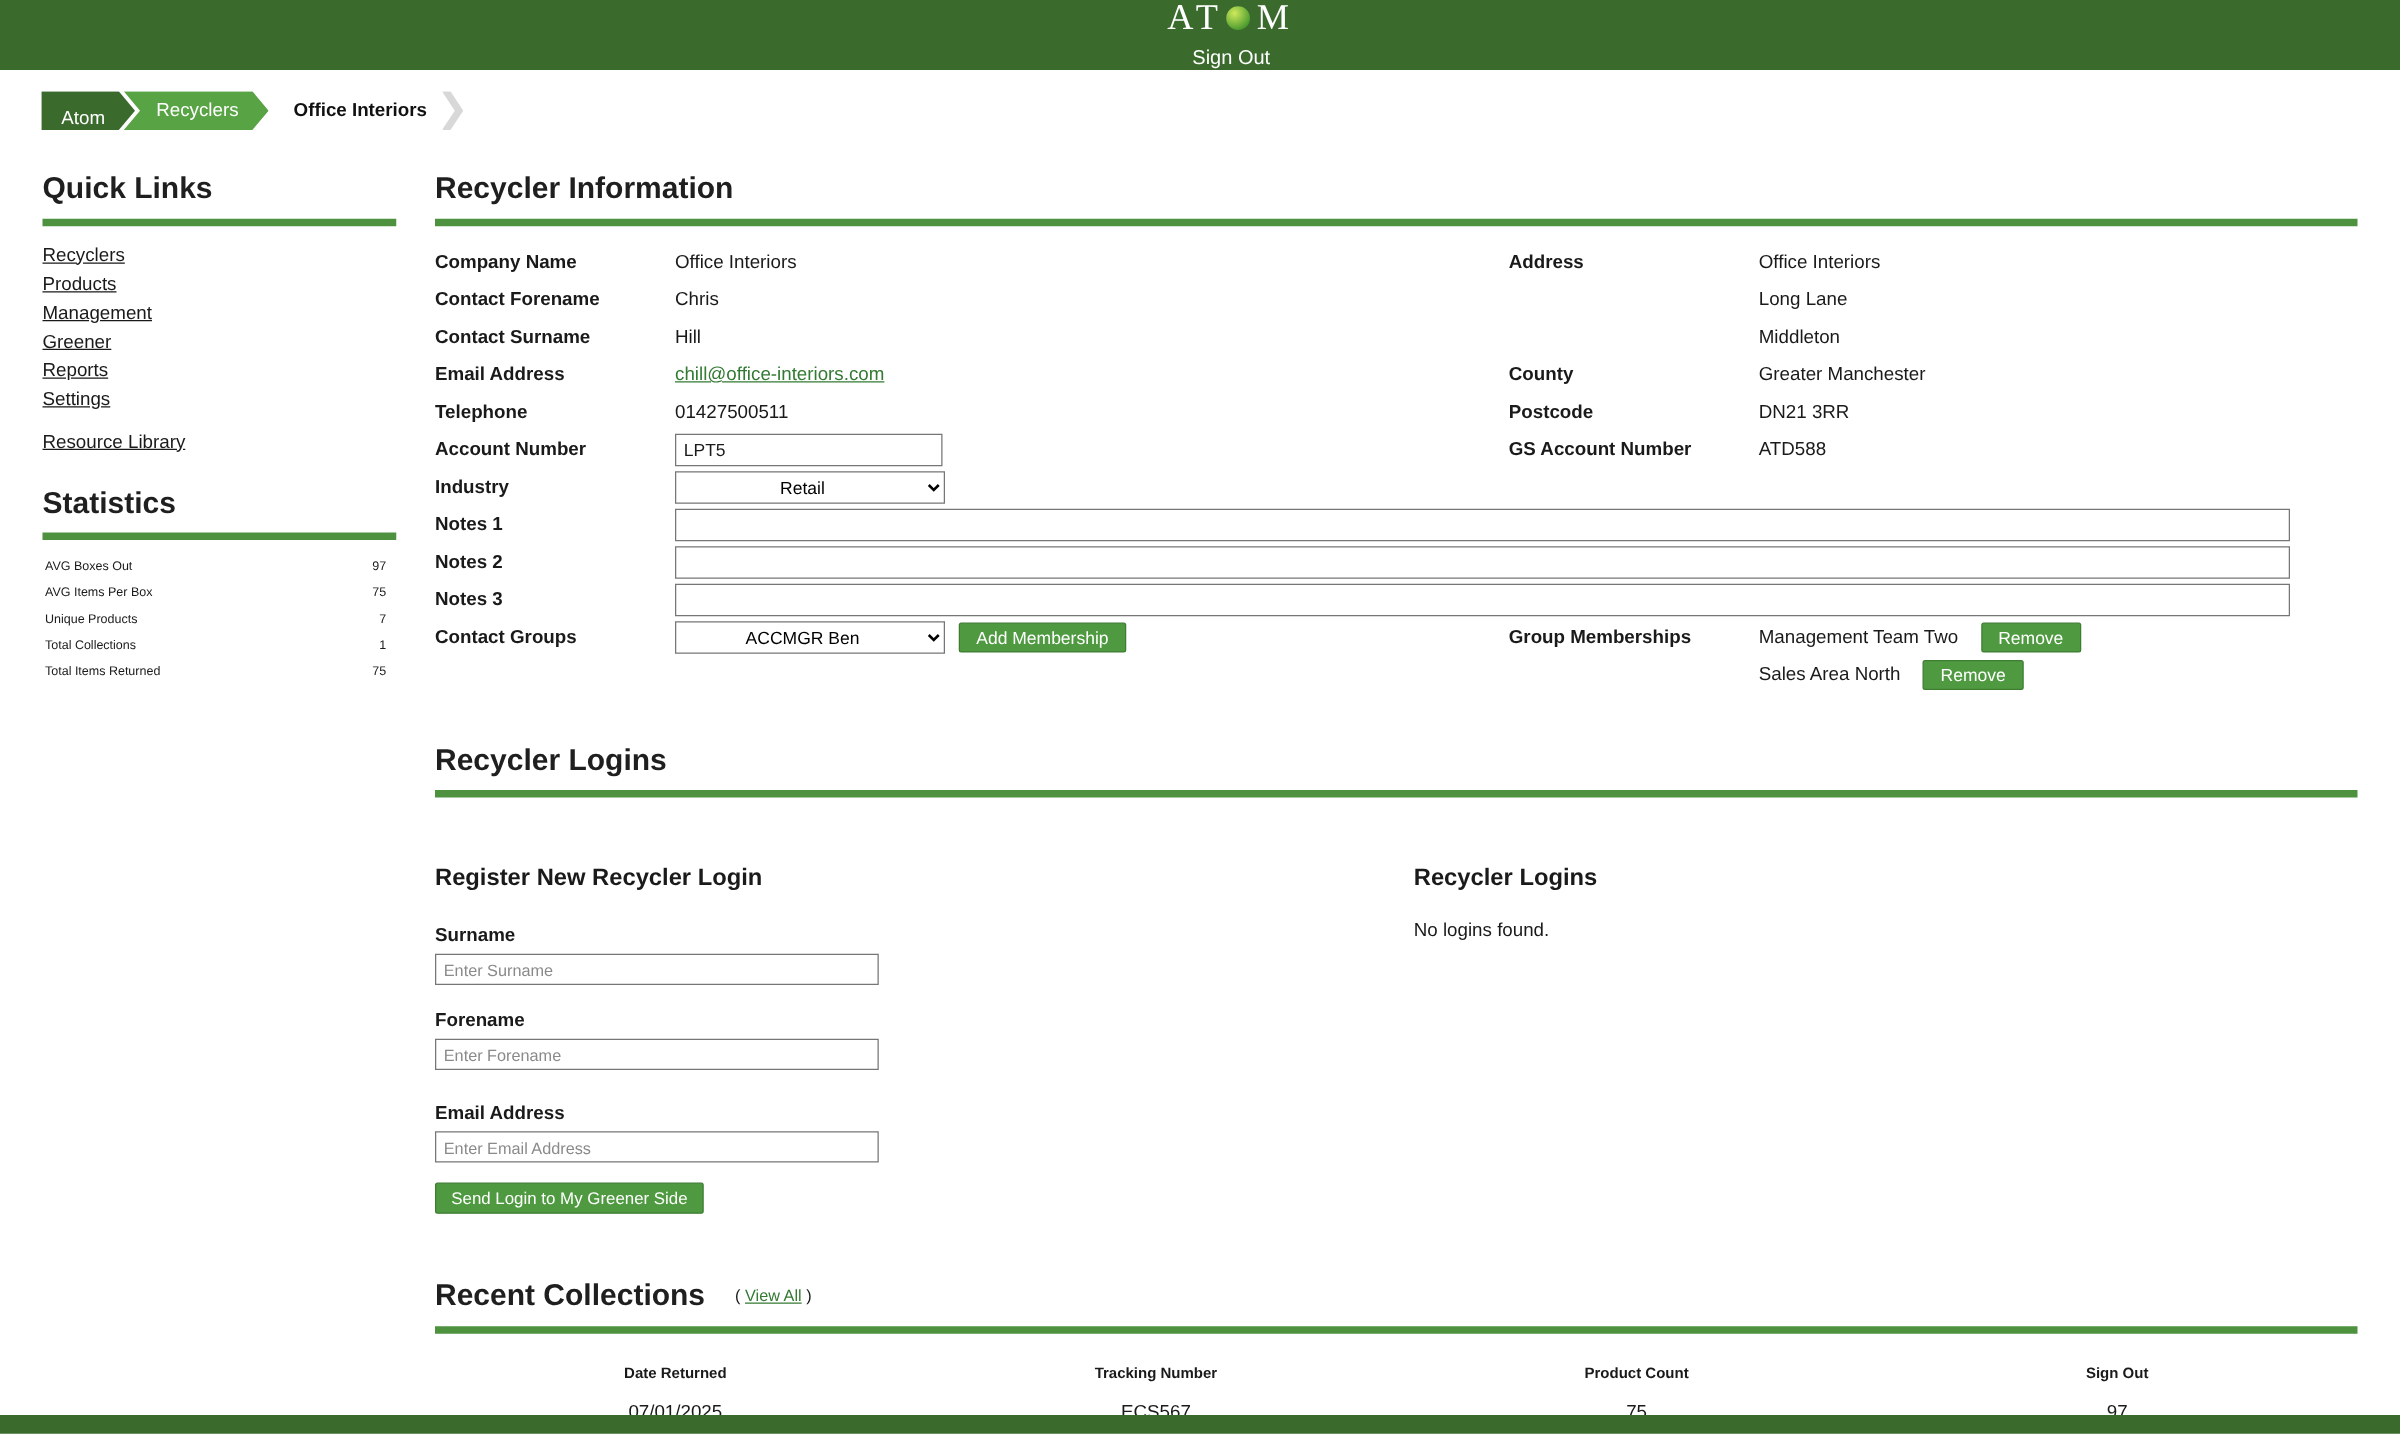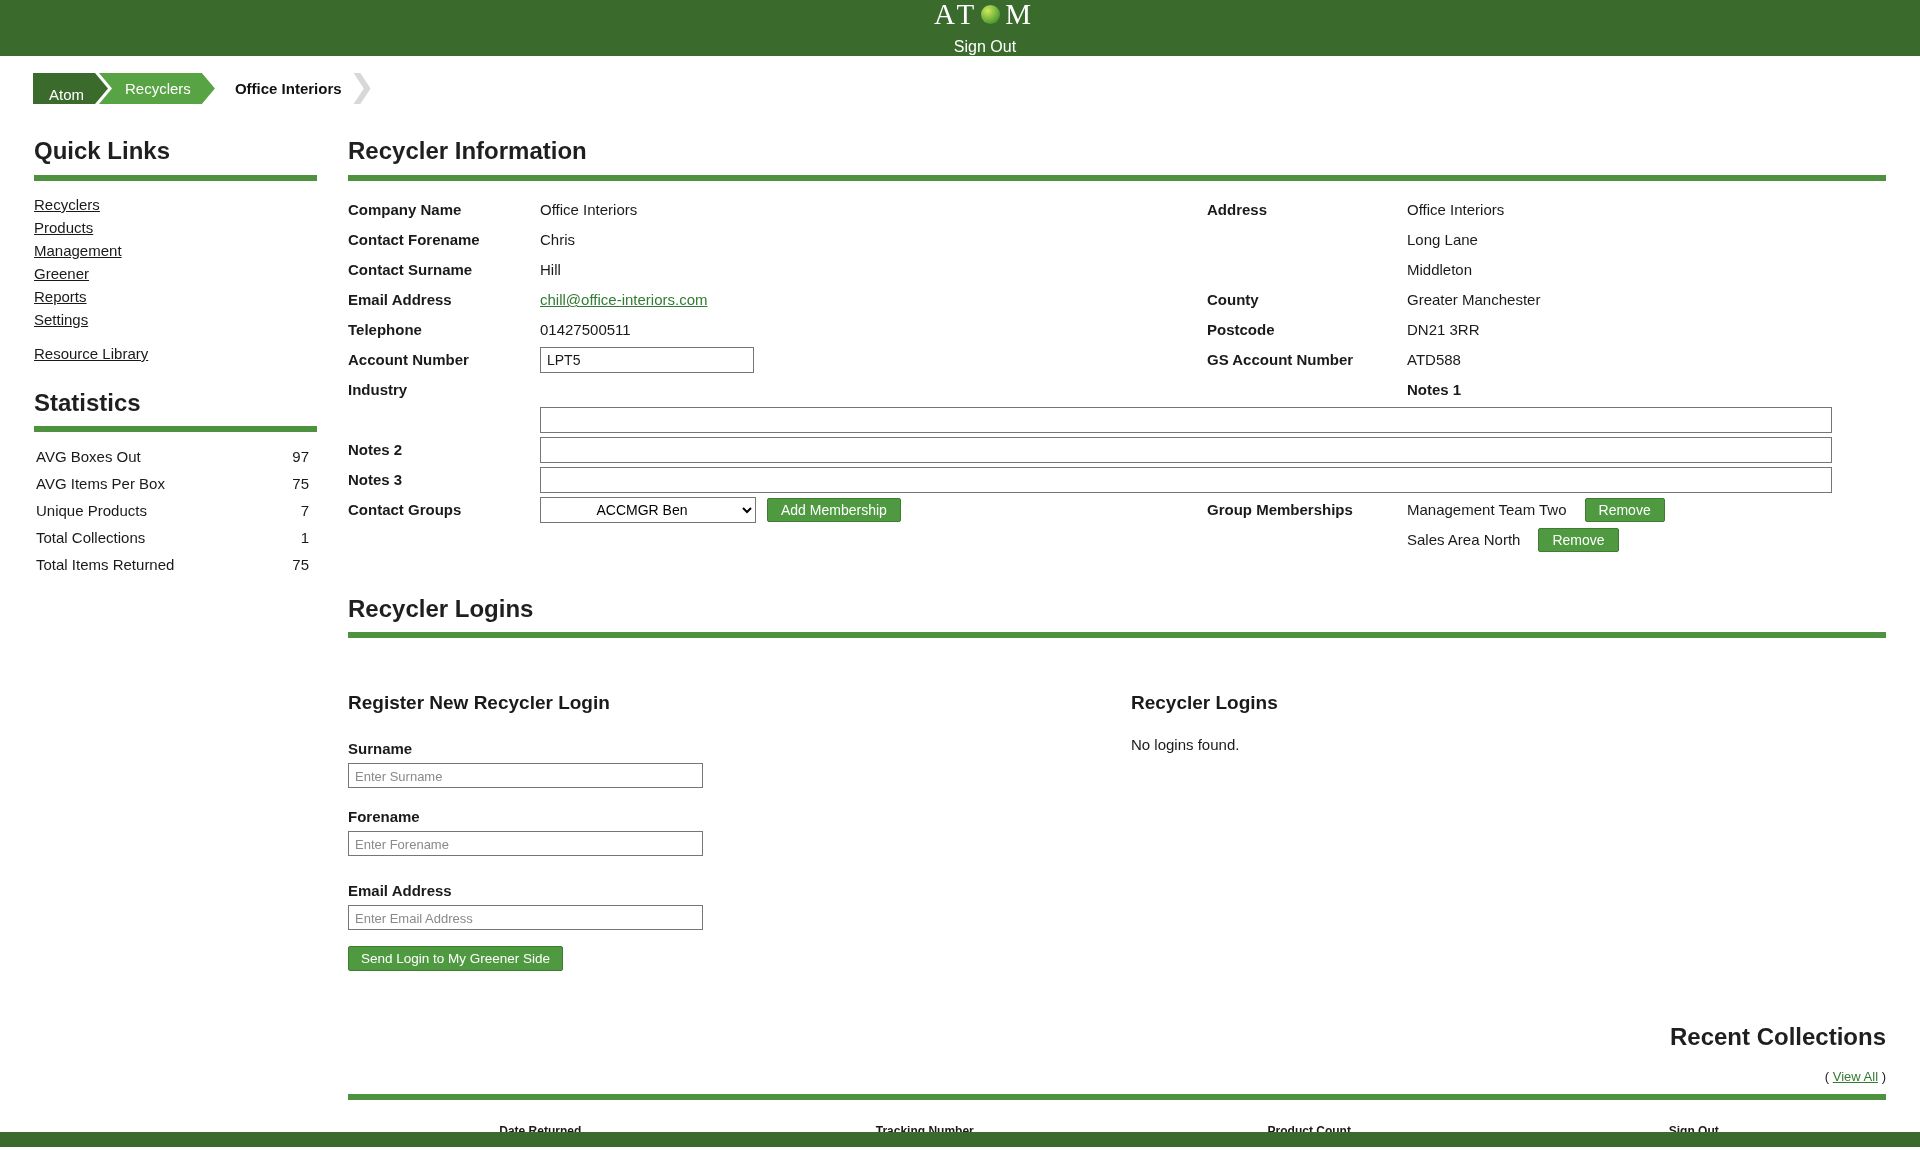--- a/index.html
+++ b/index.html
@@ -61,21 +61,21 @@
   .quick-links { margin-top:15px; }
   .quick-links a {
     display:block; color:#1a1a1a; font-size:15px;
     text-decoration:underline; margin-bottom:6px; cursor:pointer;
   }
   .resource-link { margin-top:17px !important; }
   .stats-block { margin-top:27px; }
   .stats-rows { margin-top:16px; }
   .stat-row {
     display:flex; justify-content:space-between;
-    font-size:15px; padding:0 8px 0 2px; margin-bottom:10px;gap:25px;
+    font-size:10px; padding:0 8px 0 2px; margin-bottom:10px;gap:25px;
   }
 
   
   .info-grid {
     display:grid;
     grid-template-columns:192px 667px 200px 1fr;
     margin-top:14px;
   }
   .info-grid > div { min-height:30px; display:flex; align-items:center; }
   .lbl { font-weight:bold; font-size:15px; }
@@ -110,21 +110,21 @@
   .sub-title { font-size:19px; font-weight:bold; }
   .field { margin-top:26px; }
   .field-first { margin-top:20px; }
   .field label { display:block; font-weight:bold; font-size:15px; margin-bottom:6px; }
   .field input { width:355px; height:25px; }
   .send-btn { margin-top:16px; font-size:13.5px; padding:4px 12px; }
   .no-logins { margin-top:22px; font-size:15px; }
 
   
   .collections-section { margin-top:52px; }
-  .heading-row { display:flex; align-items:flex-end; gap:12px;flex-direction:column; }
+  .heading-row { display:flex; align-items:flex-start; gap:24px; }
   .view-all-wrap { font-size:13px; color:#1a1a1a; margin-top:6px; }
   .view-all-wrap a { color:#337A33; text-decoration:underline; cursor:pointer; font-size:13px; }
   .ct-rows { margin-top:24px; }
   .ct-row { display:grid; grid-template-columns:repeat(4, 1fr); text-align:center; }
   .ct-head > div { font-weight:bold; font-size:12px; }
   .ct-data { margin-top:16px; }
   .ct-data > div { font-size:15px; }
 
   
   .footer {
@@ -229,20 +229,25 @@
       <div class="val">DN21 3RR</div>
 
       <div class="lbl">Account Number</div>
       <div>
           <input type="text" class="small-input" value="LPT5" style="">
         </div>
       <div class="lbl">GS Account Number</div>
       <div class="val">ATD588</div>
 
       <div class="lbl">Industry</div>
+      <div>
+        <select>
+          <option>Retail</option>
+        </select>
+      </div>
       <div></div>
       <div></div>
 
       <div class="lbl">Notes 1</div>
       <div class="notes-cell">
           <input type="text" class="notes-input" style="">
         </div>
 
       <div class="lbl">Notes 2</div>
       <div class="notes-cell">

